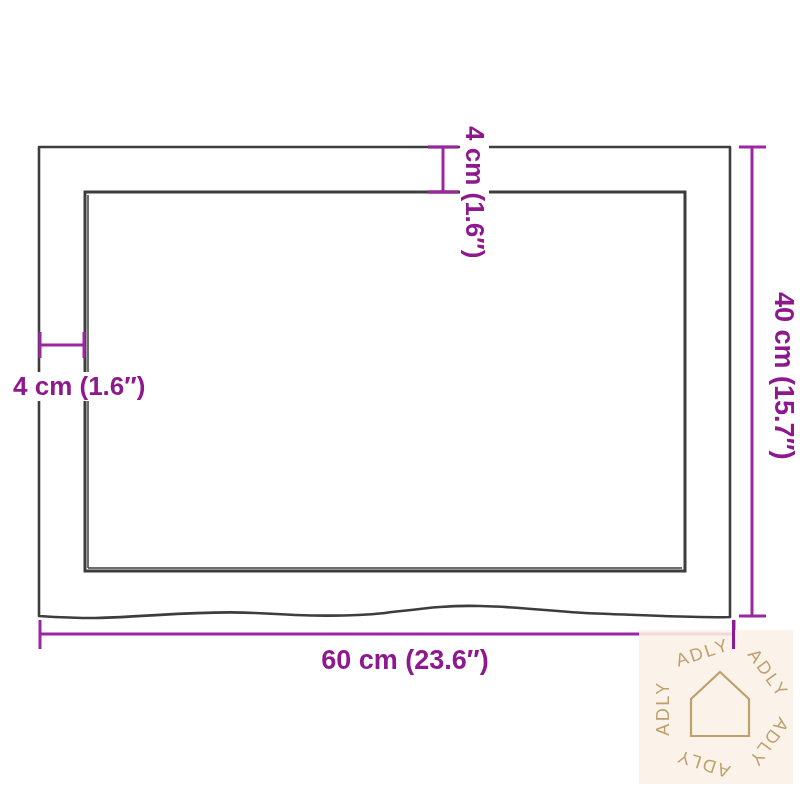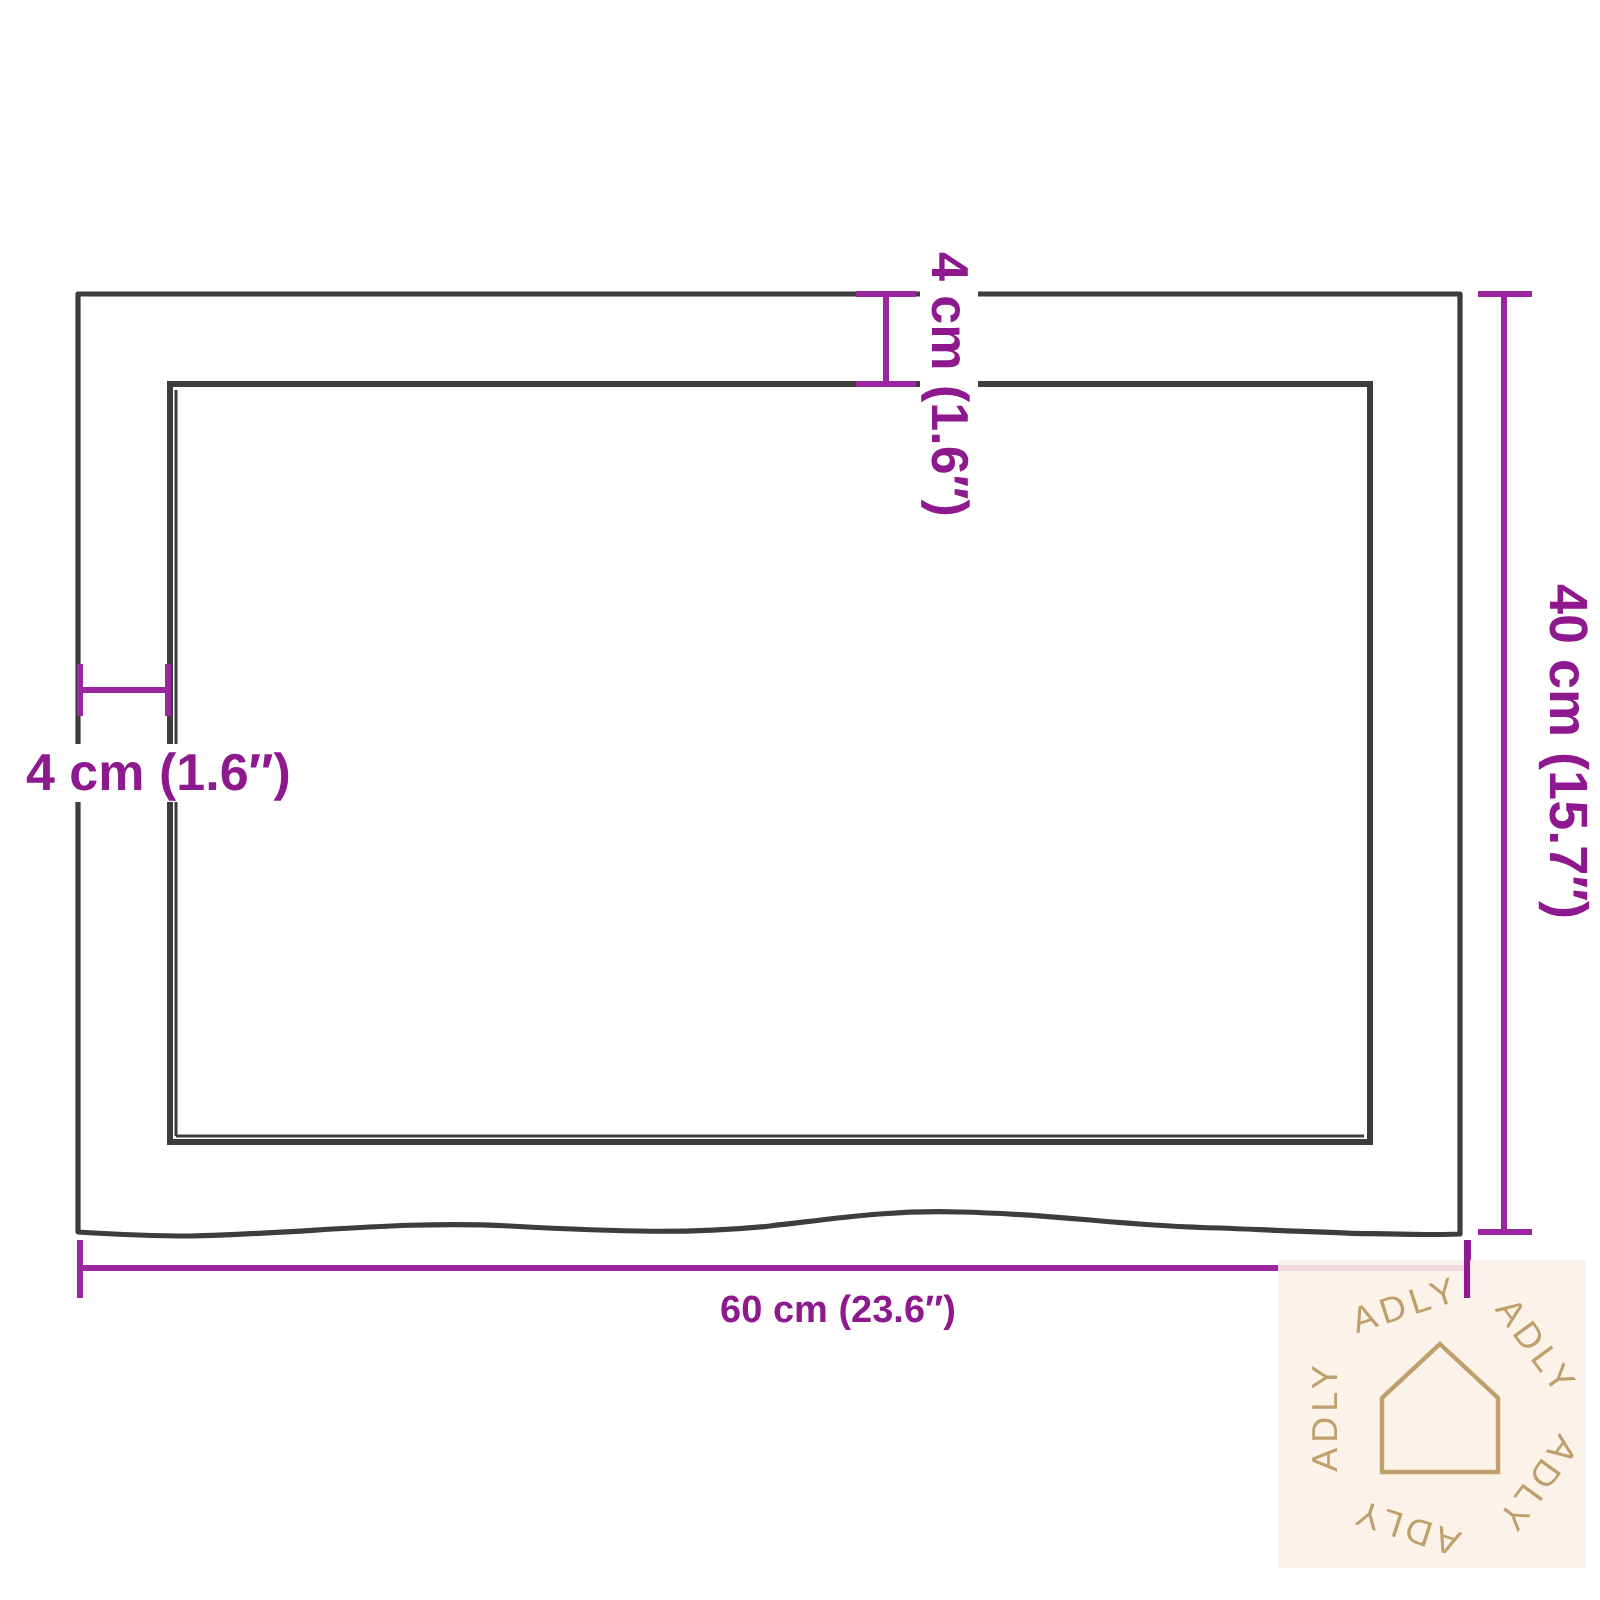--- a/index.html
+++ b/index.html
@@ -28,22 +28,22 @@
     left:11px;top:372px;
     font-size:26px;
   }
   .lbl-right{
     left:799px;top:290px;
     font-size:27px;
     transform:rotate(90deg);
     transform-origin:0 0;
   }
   .lbl-bottom{
-    left:419px;top:645px;
-    font-size:19px;
+    left:405px;top:645px;
+    font-size:27px;
     transform:translateX(-50%);
   }
 
   
   .watermark{
     position:absolute;
     left:639px;top:630px;
     width:154px;height:154px;
     background:rgba(250,241,230,0.88);
     z-index:2;

